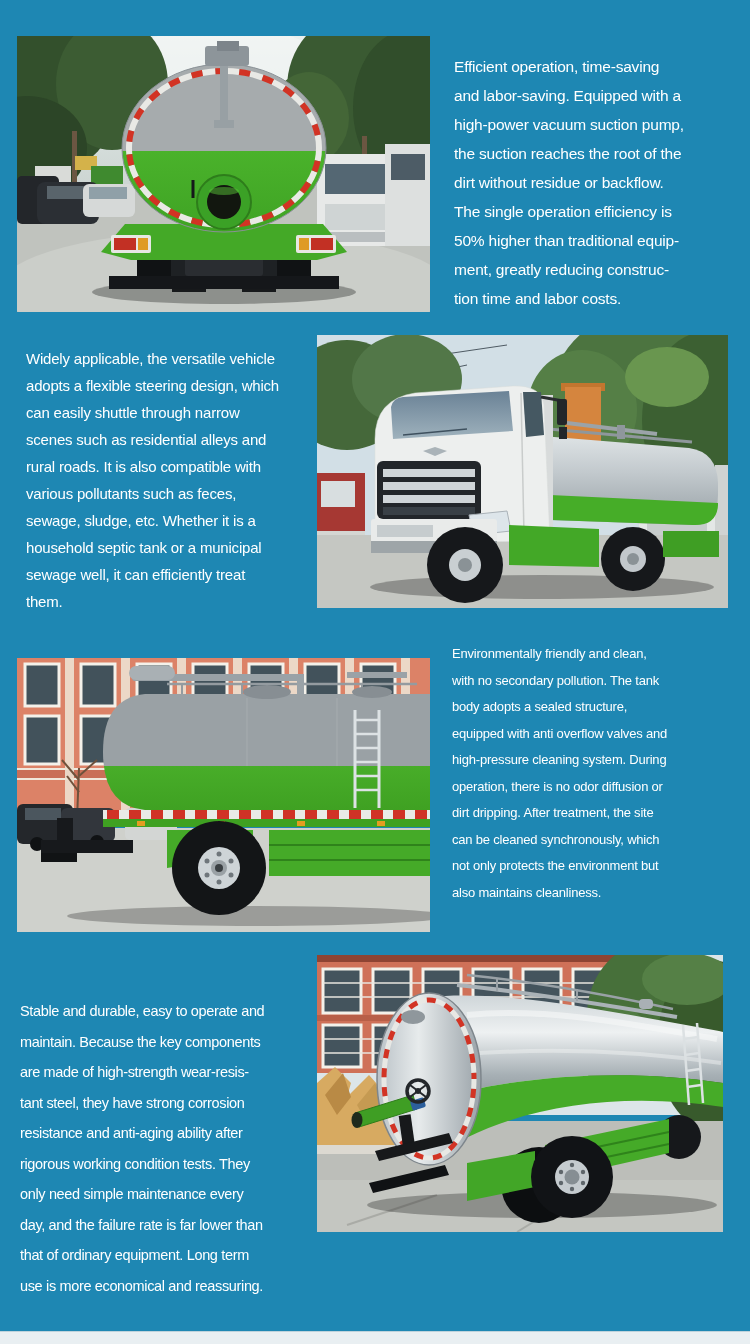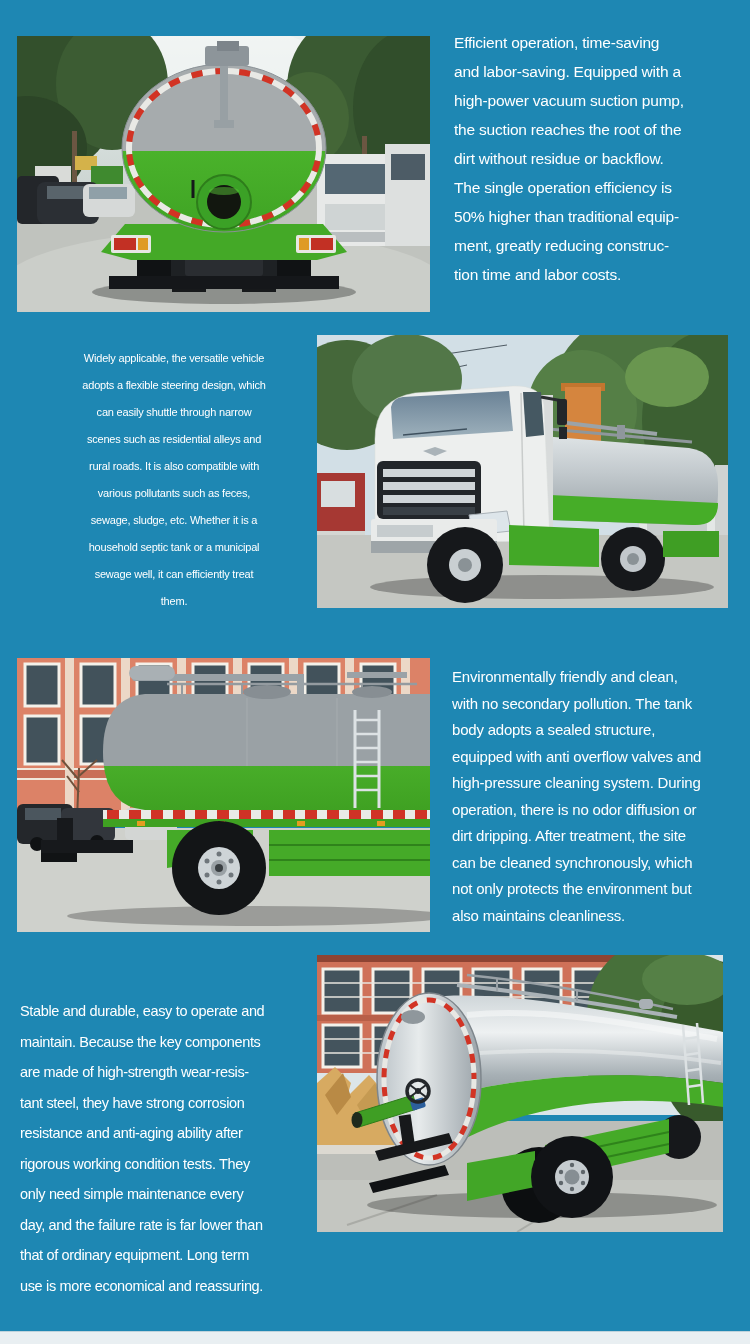--- a/index.html
+++ b/index.html
@@ -16,23 +16,23 @@
   figure.photo{position:absolute;margin:0;padding:0;overflow:hidden;}
   figure.photo svg{display:block;width:100%;height:100%;}
   .p1{left:17px;top:36px;width:413px;height:276px;}
   .p2{left:317px;top:335px;width:411px;height:273px;}
   .p3{left:17px;top:658px;width:413px;height:274px;}
   .p4{left:317px;top:955px;width:406px;height:277px;}
   .text-block{
     position:absolute;color:var(--txt);white-space:pre-line;
     font-weight:400;letter-spacing:-0.2px;
   }
-  .t1{left:454px;top:28px;width:296px;font-size:15.5px;line-height:29px;}
-  .t2{left:26px;top:345px;width:296px;font-size:11px;line-height:27px;text-align:center;}
-  .t3{left:452px;top:664px;width:298px;font-size:15px;line-height:26.5px;}
+  .t1{left:454px;top:52px;width:296px;font-size:15.5px;line-height:29px;}
+  .t2{left:26px;top:345px;width:296px;font-size:15px;line-height:27px;}
+  .t3{left:452px;top:641px;width:298px;font-size:13px;line-height:26.5px;}
   .t4{left:20px;top:961px;width:302px;font-size:14.5px;line-height:30.5px;letter-spacing:-0.35px;margin-top:35px;}
   .footer-bar{
     position:absolute;left:0;bottom:0;width:750px;height:12px;
     background:var(--footer);border-top:1px solid #bfd3dc;
   }
 </style>
 </head>
 <body>
 
 <div class="page">

